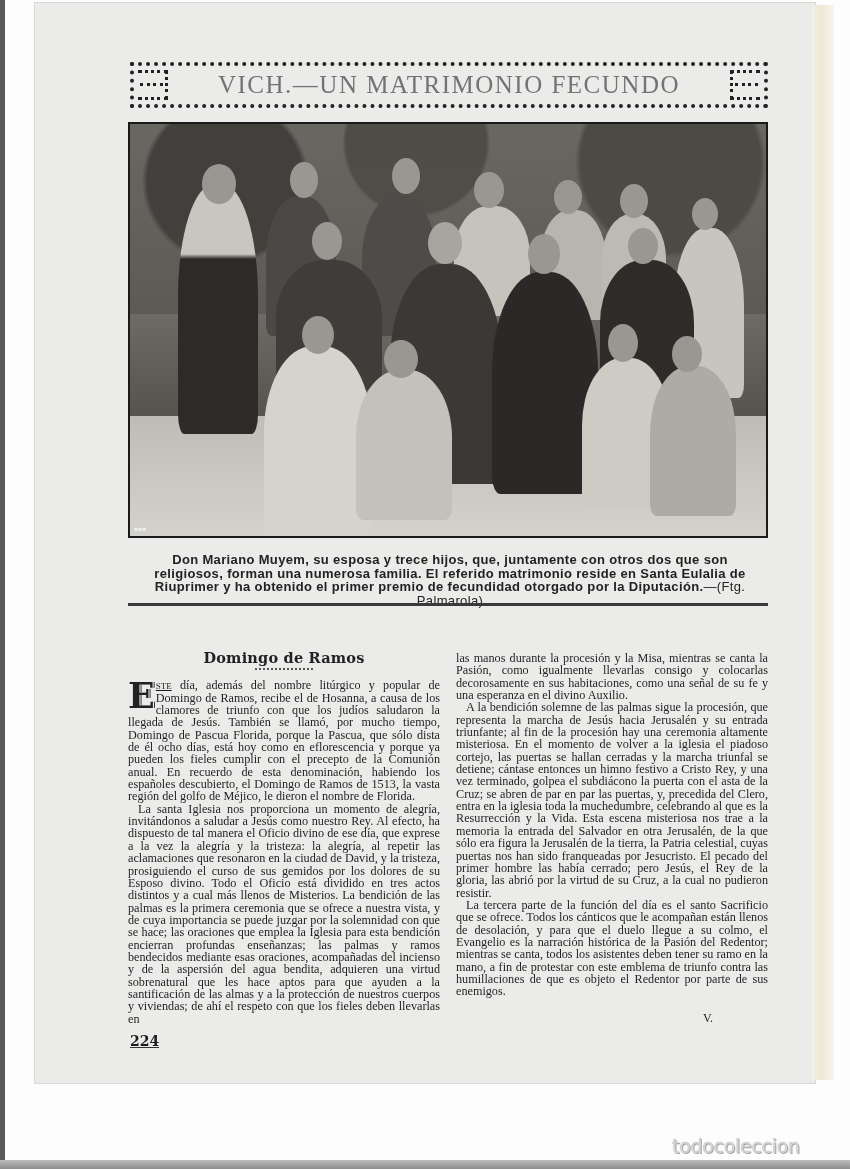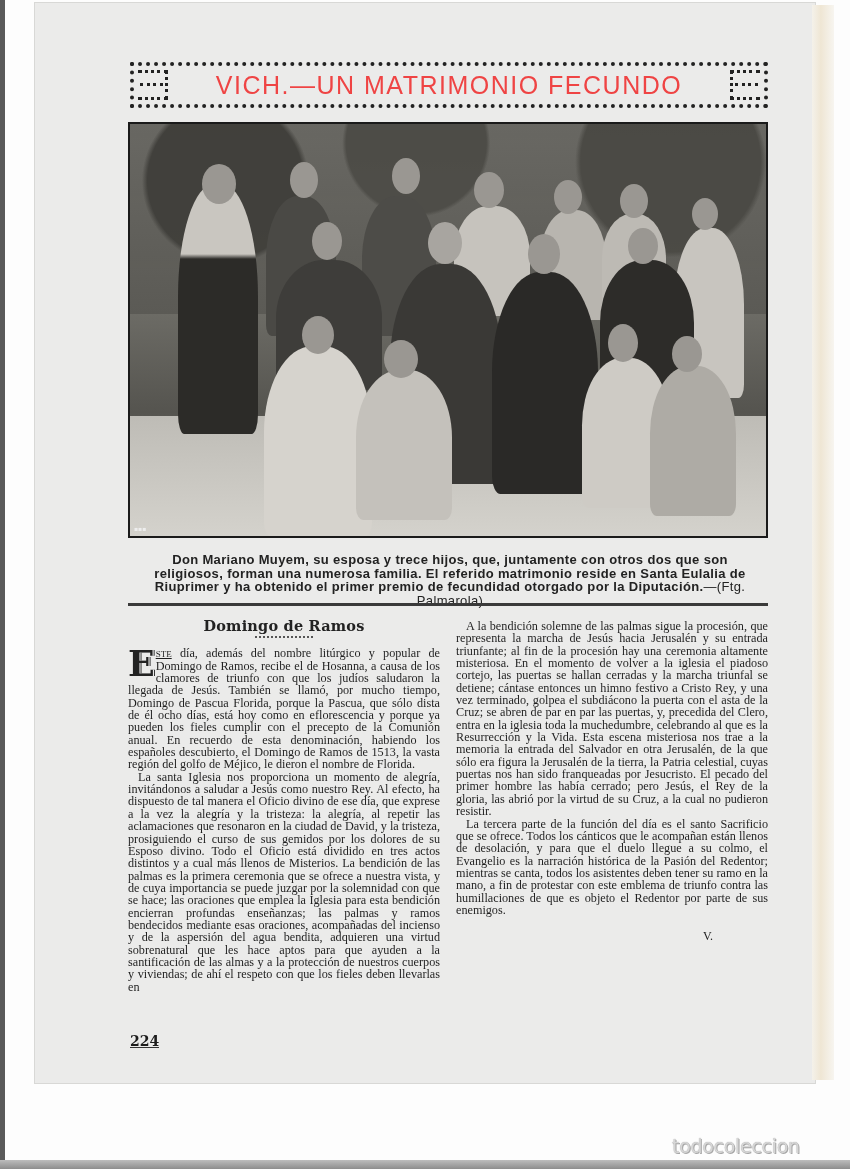--- a/index.html
+++ b/index.html
@@ -33,22 +33,22 @@
     position:absolute; top:4px; width:30px; height:30px; box-sizing:border-box;
     border:3px dotted #222;
   }
   .banner-ornament::after {
     content:""; position:absolute; left:2px; right:2px; top:10px; height:0;
     border-top:3px dotted #222;
   }
   .banner-ornament.left { left:4px; border-left:none; }
   .banner-ornament.right { right:4px; border-right:none; }
   .headline {
-    font-family:Liberation Sans, sans-serif; font-size:25px; letter-spacing:1.5px;
-    color:#ef4444; white-space:nowrap;text-align:right;
+    font-family:Liberation Serif, serif; font-size:25px; letter-spacing:1.5px;
+    color:#737373; white-space:nowrap;text-align:right;
   }
 
   
   .photo-frame {
     position:absolute; left:128px; top:122px; width:640px; height:416px;
     border:2px solid #1a1a1a; box-sizing:border-box; overflow:hidden;
     background:
       radial-gradient(ellipse 60% 40% at 50% 100%, #cfcdc8 0%, #bdbab4 60%, transparent 61%),
       linear-gradient(#5d5c57 0%, #6d6c66 45%, #55544f 70%, #8a8883 100%);
   }
@@ -73,21 +73,21 @@
     position:absolute; left:150px; top:553px; width:600px;
     text-align:center; font-family:"Liberation Sans", sans-serif;
     font-size:13px; line-height:13.5px; font-weight:bold; color:#222; letter-spacing:.35px;
   }
   .caption .credit { font-weight:normal; }
   .rule {
     position:absolute; left:128px; top:603px; width:640px; height:3px;
     background:#3a3a3a;
   }
 
-  .col { position:absolute; top:620px; width:312px;
+  .col { position:absolute; top:652px; width:312px;
     font-family:"Liberation Serif", serif; font-size:12.2px; line-height:12.35px; color:#1f1f1f; }
   .col p { margin:0; text-align:justify; text-indent:10px; }
   .col-left { left:128px; }
   .col-right { left:456px; }
   .col-right p.first { text-indent:0; }
   .article-title {
     text-align:center; font-family:"DejaVu Serif", serif; font-weight:bold;
     font-size:14.5px; margin:0 0 4px 0; color:#222; letter-spacing:.2px;
   }
   .title-rule { width:58px; margin:0 auto 9px; border-top:2px dotted #555; }
@@ -168,20 +168,21 @@
 <div class="rule"></div>
 
 <div class="col col-left">
   <h2 class="article-title">Domingo de Ramos</h2>
   <div class="title-rule"></div>
   <p class="lead"><span class="dropcap">E</span><span class="smallcaps">ste</span><span> día, además del nombre litúrgico y popular de Domingo de Ramos, recibe el de Hosanna, a causa de los clamores de triunfo con que los judíos saludaron la llegada de Jesús. También se llamó, por mucho tiempo, Domingo de Pascua Florida, porque la Pascua, que sólo dista de él ocho días, está hoy como en eflorescencia y porque ya pueden los fieles cumplir con el precepto de la Comunión anual. En recuerdo de esta denominación, habiendo los españoles descubierto, el Domingo de Ramos de 1513, la vasta región del golfo de Méjico, le dieron el nombre de Florida.</span></p>
   <p>La santa Iglesia nos proporciona un momento de alegría, invitándonos a saludar a Jesús como nuestro Rey. Al efecto, ha dispuesto de tal manera el Oficio divino de ese día, que exprese a la vez la alegría y la tristeza: la alegría, al repetir las aclamaciones que resonaron en la ciudad de David, y la tristeza, prosiguiendo el curso de sus gemidos por los dolores de su Esposo divino. Todo el Oficio está dividido en tres actos distintos y a cual más llenos de Misterios. La bendición de las palmas es la primera ceremonia que se ofrece a nuestra vista, y de cuya importancia se puede juzgar por la solemnidad con que se hace; las oraciones que emplea la Iglesia para esta bendición encierran profundas enseñanzas; las palmas y ramos bendecidos mediante esas oraciones, acompañadas del incienso y de la aspersión del agua bendita, adquieren una virtud sobrenatural que les hace aptos para que ayuden a la santificación de las almas y a la protección de nuestros cuerpos y viviendas; de ahí el respeto con que los fieles deben llevarlas en</p>
 </div>
 
 <div class="col col-right">
+  <p class="first">las manos durante la procesión y la Misa, mientras se canta la Pasión, como igualmente llevarlas consigo y colocarlas decorosamente en sus habitaciones, como una señal de su fe y una esperanza en el divino Auxilio.</p>
   <p>A la bendición solemne de las palmas sigue la procesión, que representa la marcha de Jesús hacia Jerusalén y su entrada triunfante; al fin de la procesión hay una ceremonia altamente misteriosa. En el momento de volver a la iglesia el piadoso cortejo, las puertas se hallan cerradas y la marcha triunfal se detiene; cántase entonces un himno festivo a Cristo Rey, y una vez terminado, golpea el subdiácono la puerta con el asta de la Cruz; se abren de par en par las puertas, y, precedida del Clero, entra en la iglesia toda la muchedumbre, celebrando al que es la Resurrección y la Vida. Esta escena misteriosa nos trae a la memoria la entrada del Salvador en otra Jerusalén, de la que sólo era figura la Jerusalén de la tierra, la Patria celestial, cuyas puertas nos han sido franqueadas por Jesucristo. El pecado del primer hombre las había cerrado; pero Jesús, el Rey de la gloria, las abrió por la virtud de su Cruz, a la cual no pudieron resistir.</p>
   <p>La tercera parte de la función del día es el santo Sacrificio que se ofrece. Todos los cánticos que le acompañan están llenos de desolación, y para que el duelo llegue a su colmo, el Evangelio es la narración histórica de la Pasión del Redentor; mientras se canta, todos los asistentes deben tener su ramo en la mano, a fin de protestar con este emblema de triunfo contra las humillaciones de que es objeto el Redentor por parte de sus enemigos.</p>
   <div class="signature">V.</div>
 </div>
 
 <div class="page-number">224</div>
 <div class="bottom-shadow"></div>
 <div class="watermark">todocoleccion</div>
 
 </body></html>

